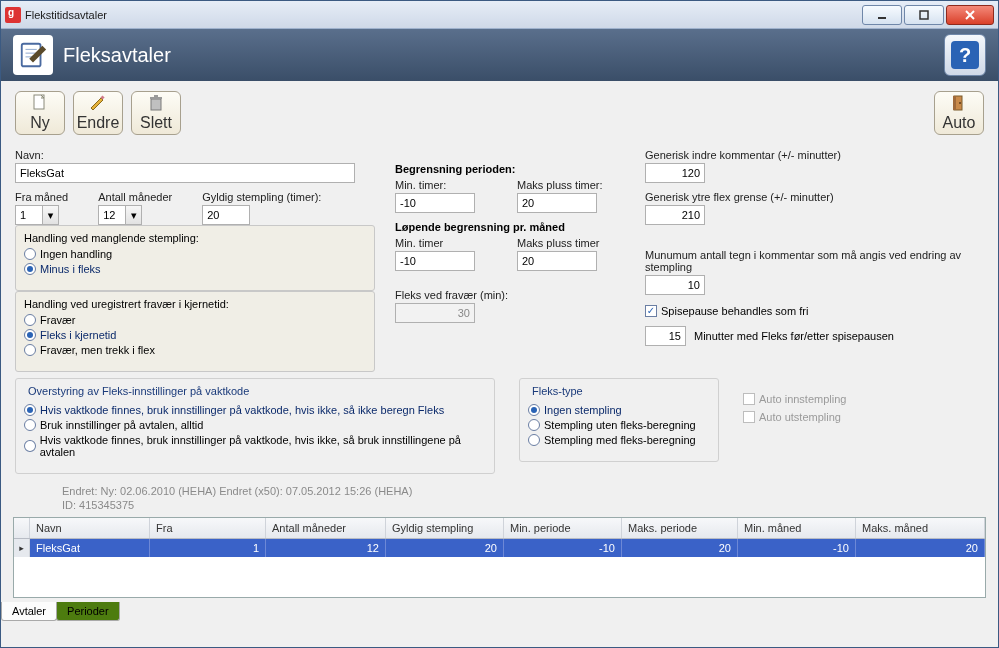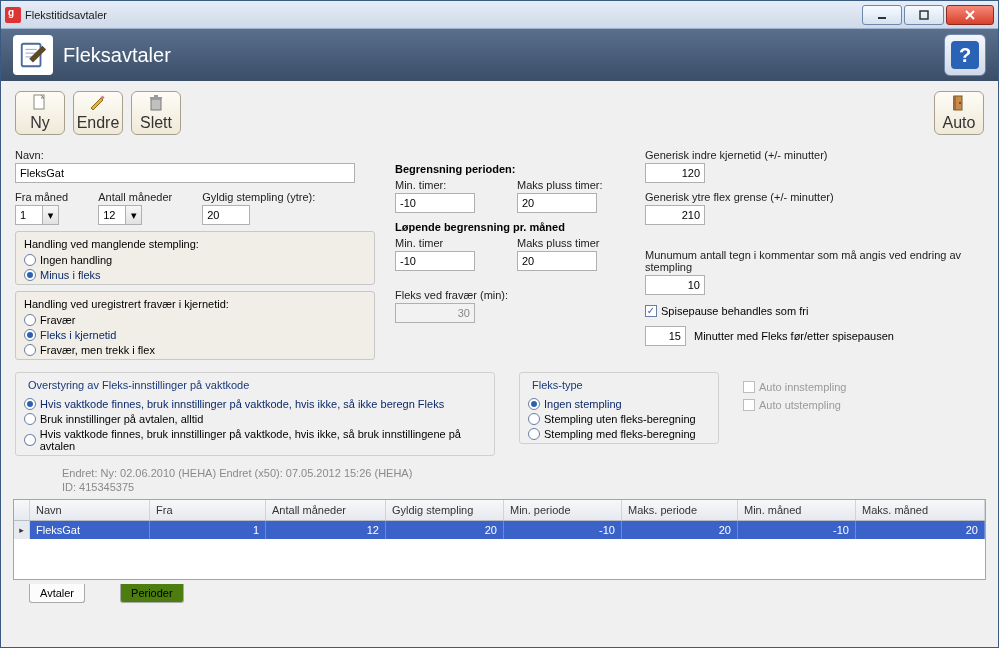--- a/index.html
+++ b/index.html
@@ -27,21 +27,21 @@
   .content { padding: 0 14px 6px 14px; position:relative; }
   .row { display:flex; align-items:flex-start; gap:20px; }
   .col { display:flex; flex-direction:column; }
   .field-label { color:#222; margin:4px 0 2px 0; }
   .textbox { border:1px solid #b0b0b0; background:#fff; height:20px; padding:2px 4px; }
   .textbox[disabled] { background:#f2f2f2; color:#888; }
   .textbox.r { text-align:right; }
   .combo { display:inline-flex; }
   .combo input { width:28px; text-align:left; }
   .combo .drop { width:16px; height:20px; border:1px solid #b0b0b0; border-left:none; background:linear-gradient(#f7f7f7,#e2e2e2); display:flex; align-items:center; justify-content:center; cursor:pointer;}
-  .group { border:1px solid #c8c8c8; border-radius:3px; padding:6px 8px 0 8px; margin-top:6px; background:#f0eee6; }
+  .group { border:1px solid #c8c8c8; border-radius:3px; padding:6px 8px 12px 8px; background:#f0eee6; }
   .group.plain { background:transparent; border-color:#d0d0d0; }
   .group-title { margin:-12px 0 4px 0; background:#f0f0f0; display:inline-block; padding:0 4px; color:#1a3a7a; }
   .group .group-title-inner { color:#000; padding:0; background:transparent; margin:0 0 4px 0;}
   .radio-row { display:flex; align-items:center; gap:4px; margin:3px 0; cursor:pointer; }
   .radio-row .dot { width:12px; height:12px; border:1px solid #6a7ea3; border-radius:50%; display:inline-flex; align-items:center; justify-content:center; background:#fff;}
   .radio-row.sel .dot:after { content:""; width:6px; height:6px; background:#2a63b5; border-radius:50%; }
   .radio-row.sel .rlbl { color:#0b2a6b; }
   .check-row { display:flex; align-items:center; gap:4px; margin:3px 0; cursor:pointer; }
   .check-row .box { width:12px; height:12px; border:1px solid #6a7ea3; background:#fff; display:inline-flex; align-items:center; justify-content:center; }
   .check-row.sel .box:after { content:"✓"; font-size:10px; color:#2a63b5; line-height:1; }
@@ -57,21 +57,21 @@
   .grid-head { display:flex; background:linear-gradient(#f7f8fa,#e6e9ee); border-bottom:1px solid #b8bcc5; }
   .grid-head .gh { padding:4px 6px; border-right:1px solid #cfd3da; color:#333; }
   .grid-row { display:flex; background:#3a62c8; color:#fff; }
   .grid-row .gc { padding:3px 6px; border-right:1px solid #6d88d6; text-align:right; }
   .grid-row .gc.l { text-align:left; }
   .row-handle { width:16px; background:linear-gradient(#f7f8fa,#e6e9ee); border-right:1px solid #cfd3da; }
   .grid-head .row-handle, .grid-row .row-handle { display:flex; align-items:center; justify-content:center; }
   .grid-row .row-handle { background:#e6e9ee; color:#333; }
   .grid-row .row-handle:after { content:"▸"; font-size:9px; }
   .grid-space { height:40px; }
-  .bottom-tabs { display:flex; padding:0 12px 6px 28px;gap:36px; }
+  .bottom-tabs { display:flex; padding:0 12px 6px 0; }
   .tab { border:1px solid #a9a9a9; border-top:none; padding:3px 10px; background:#4d7c0f; cursor:pointer; border-radius:0 0 3px 3px; margin-right:-1px; }
   .tab.active { background:#fcfcfc; }
   .c1{width:120px}.c2{width:116px}.c3{width:120px}.c4{width:118px}.c5{width:118px}.c6{width:116px}.c7{width:118px}.c8{flex:1}
 </style>
 </head>
 <body>
 
 <div class="window">
 
   <div class="titlebar">
@@ -162,21 +162,21 @@
             </div>
           </div>
           <div class="col">
             <div class="field-label">Antall måneder</div>
             <div class="combo">
               <input class="textbox" value="12" style="">
               <div class="drop">▾</div>
             </div>
           </div>
           <div class="col">
-            <div class="field-label">Gyldig stempling (ytre):</div>
+            <div class="field-label">Gyldig stempling (timer):</div>
             <input class="textbox" style="width: 48px;" value="20">
           </div>
         </div>
 
         <div class="group">
           <div class="group-title-inner">Handling ved manglende stempling:</div>
           <div class="radio-row">
               <span class="dot"></span>
               <span class="rlbl">Ingen handling</span>
             </div>
@@ -214,21 +214,21 @@
         <div class="pair">
           <div><div class="field-label">Min. timer</div><input class="textbox" style="width: 80px;" value="-10"></div>
           <div><div class="field-label">Maks pluss timer</div><input class="textbox" style="width: 80px;" value="20"></div>
         </div>
         <div style="height:14px"></div>
         <div class="field-label">Fleks ved fravær (min):</div>
         <input class="textbox r" style="width: 80px;" disabled="" value="30">
       </div>
 
       <div class="col sec-col3">
-        <div class="field-label">Generisk indre kjernetid (+/- minutter)</div>
+        <div class="field-label">Generisk indre kommentar (+/- minutter)</div>
         <input class="textbox r" style="width: 60px;" value="120">
         <div class="field-label" style="margin-top:8px">Generisk ytre flex grense (+/- minutter)</div>
         <input class="textbox r" style="width: 60px;" value="210">
         <div class="field-label" style="margin-top:24px">Munumum antall tegn i kommentar som må angis ved endring av stempling</div>
         <input class="textbox r" style="width: 60px;" value="10">
         <div class="check-row sel" style="margin-top:10px">
             <span class="box"></span>
             <span>Spisepause behandles som fri</span>
           </div>
         <div style="display:flex;align-items:center;gap:8px;margin-top:6px">

